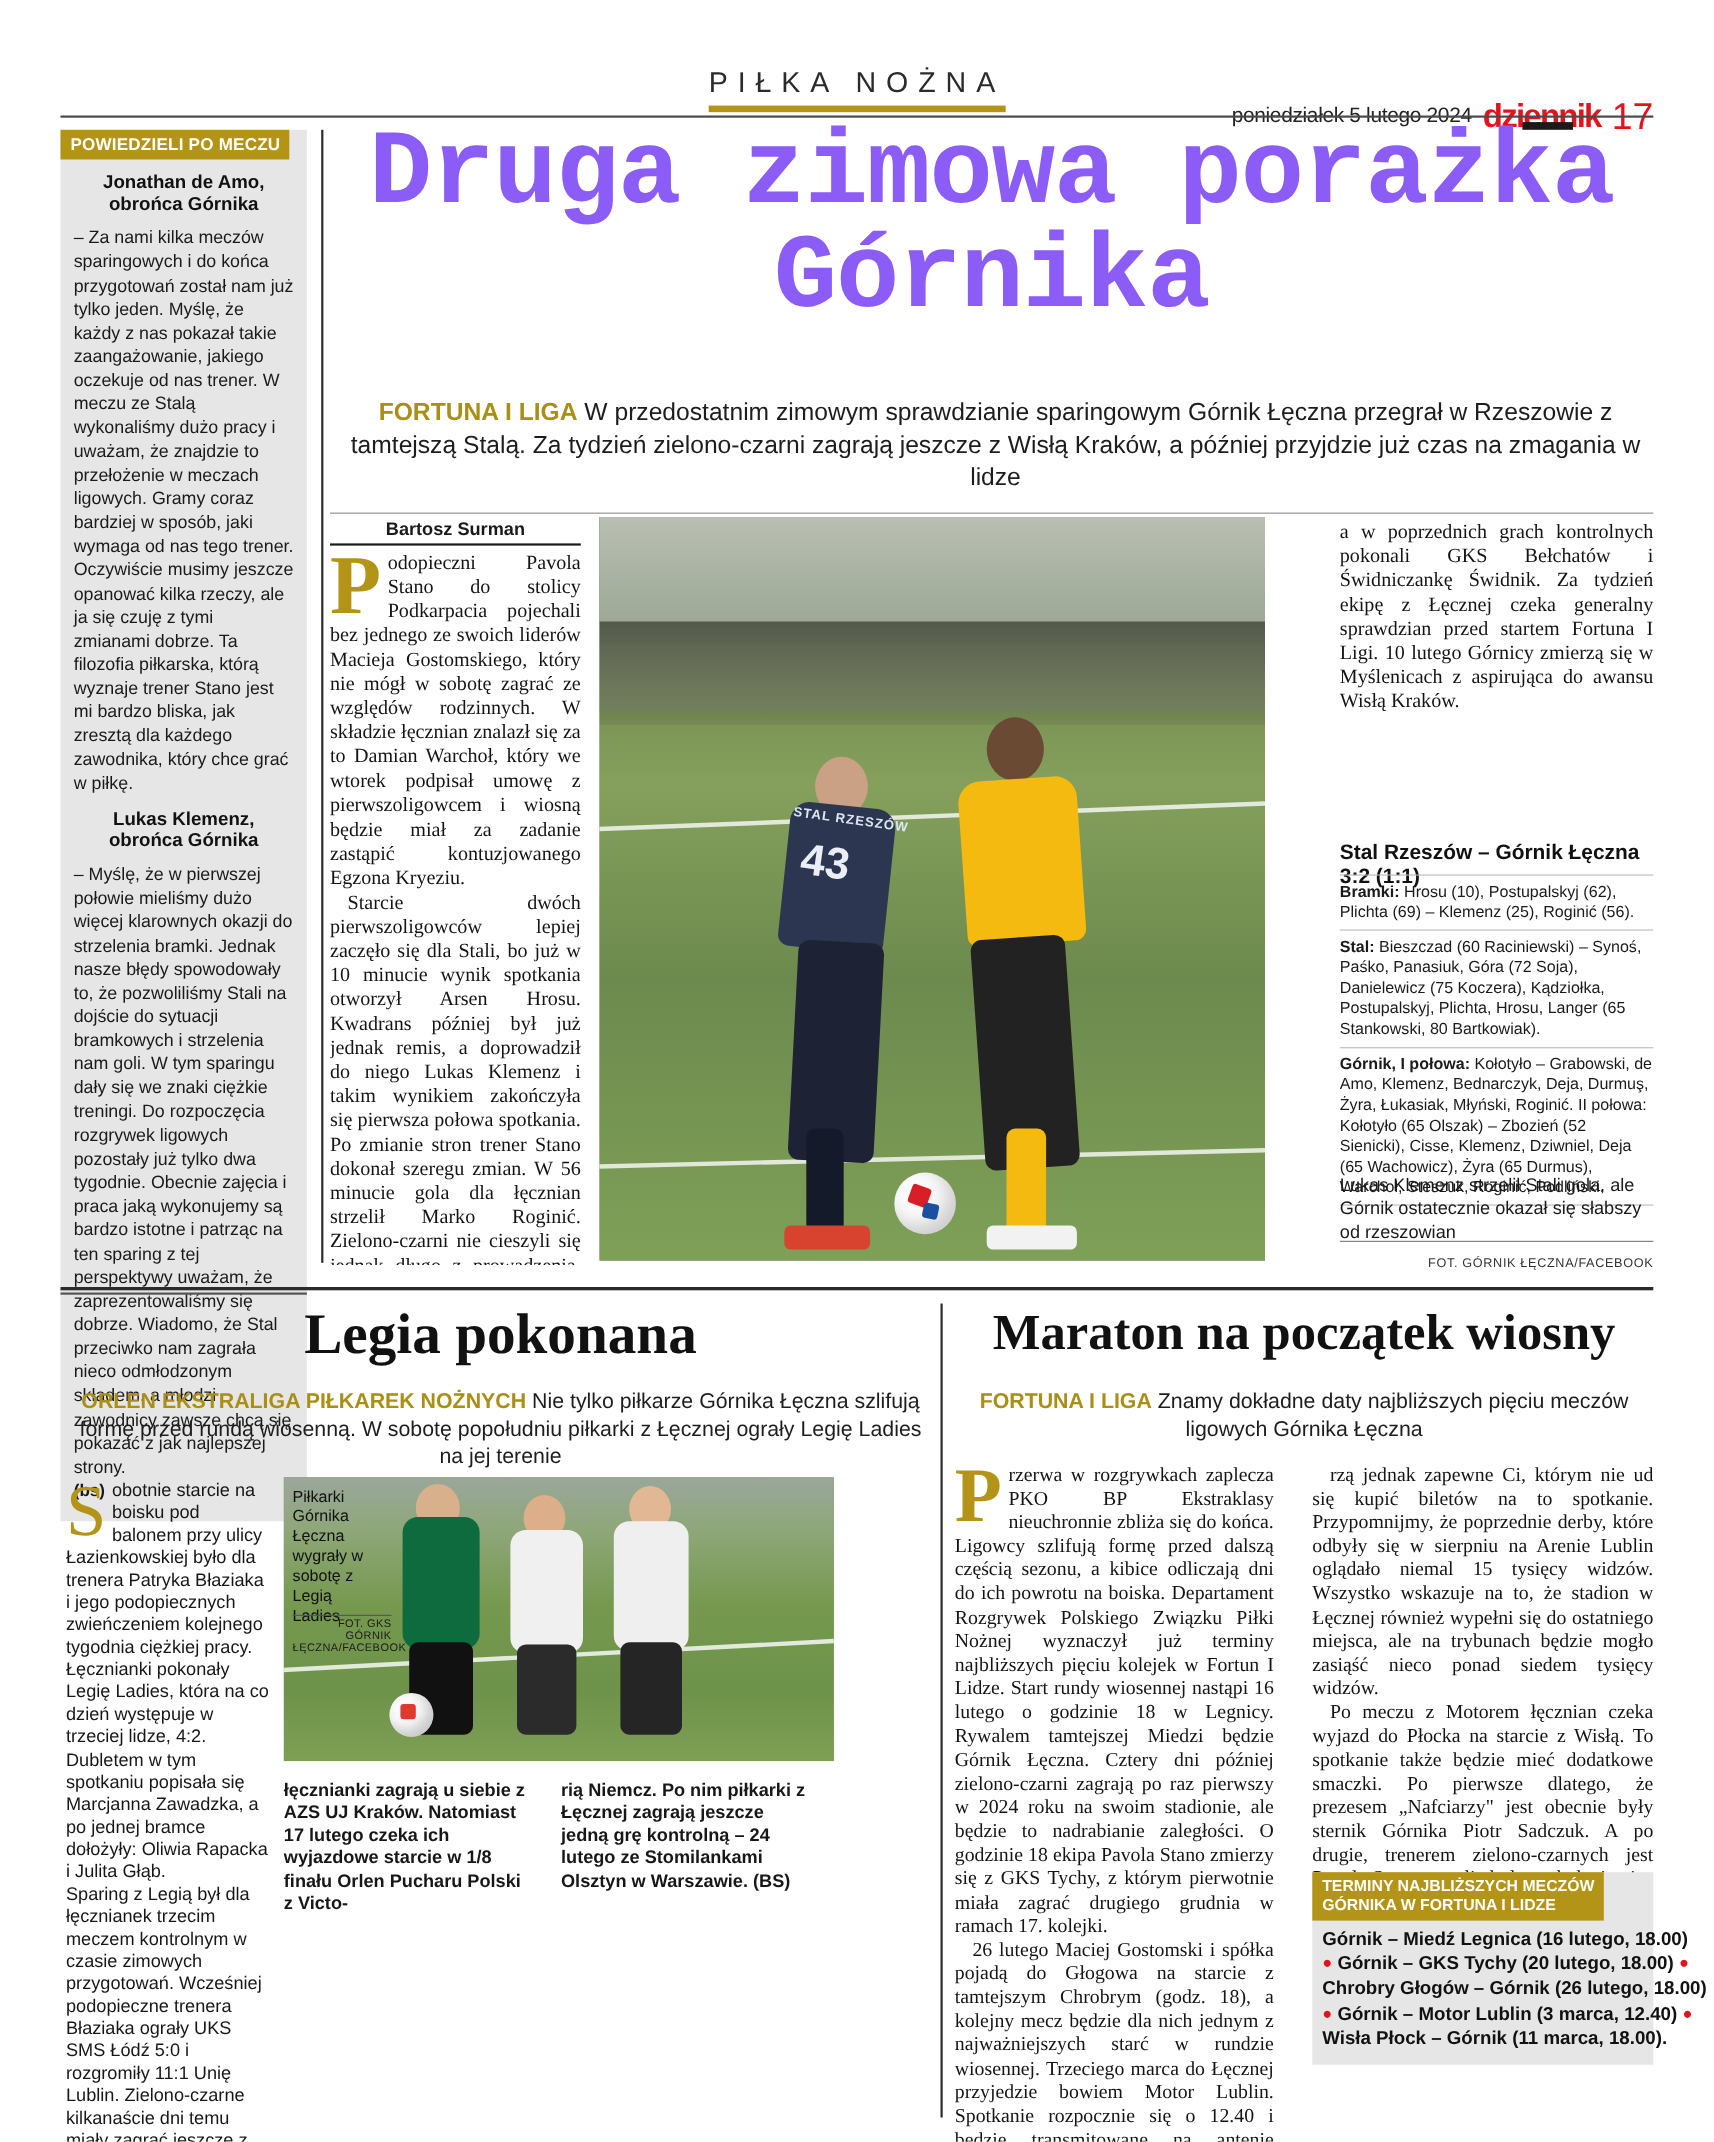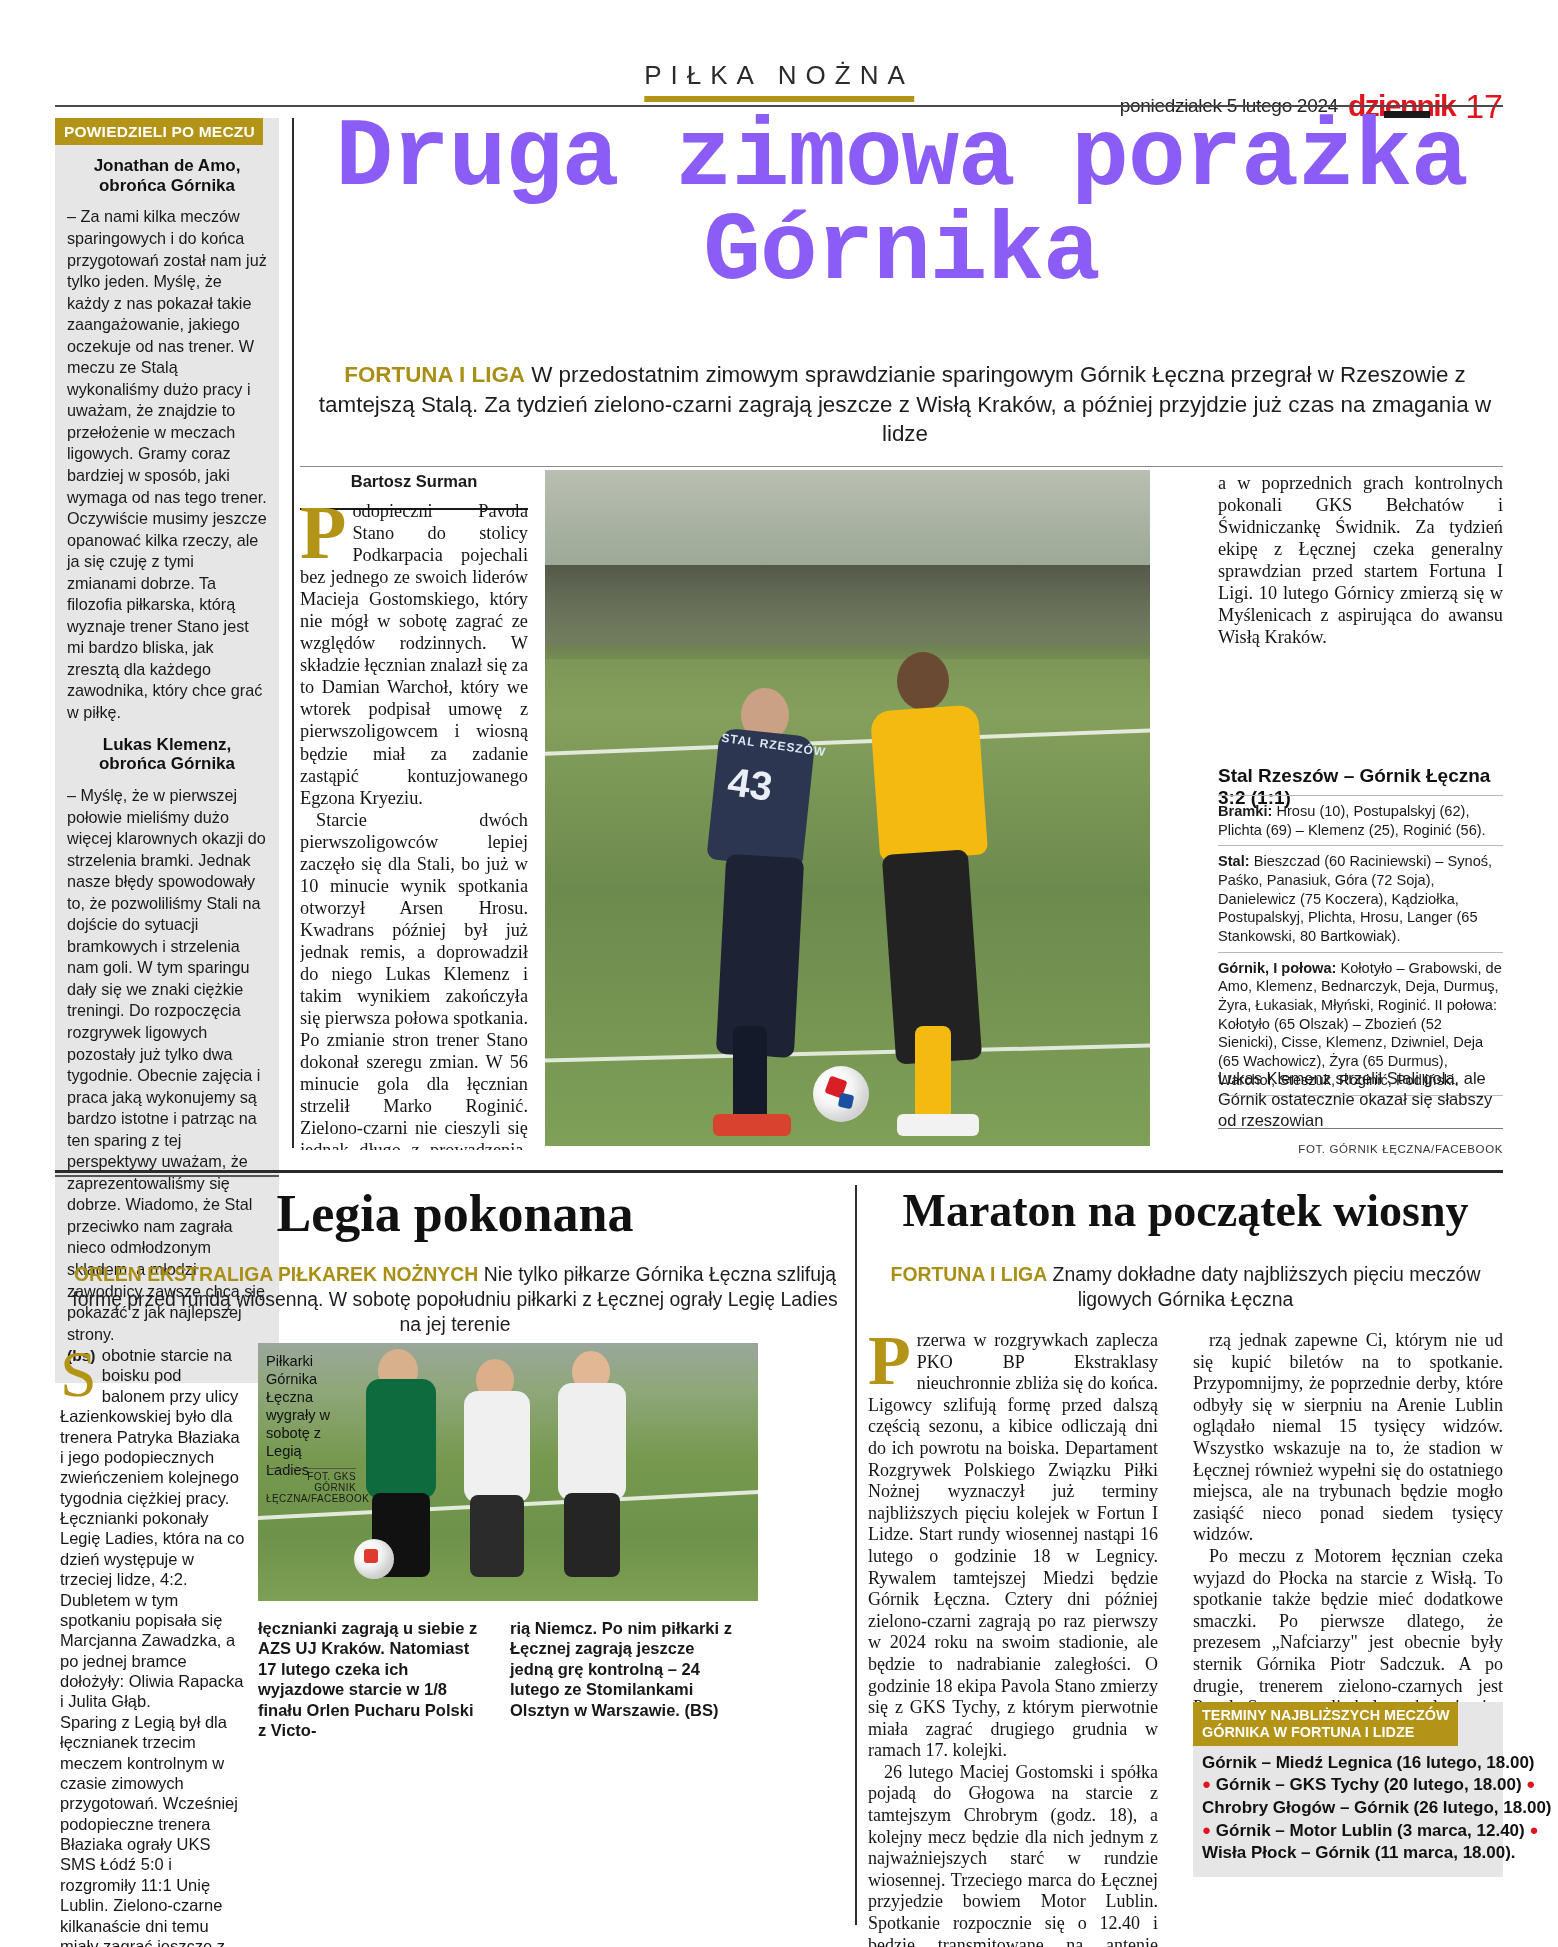--- a/index.html
+++ b/index.html
@@ -90,21 +90,21 @@
     text-align:center; font-size:22.4px; line-height:1.32; color:#1d1d1d;
   }
   .lead b{color:#a98f16; font-weight:700;}
 
   .rule-under-lead{position:absolute; left:300px; top:466px; width:1203px; height:1px; background:#8a8a8a;}
 
   
   .byline{
     position:absolute; left:300px; top:472px; width:228px;
     text-align:center; font-size:16.5px; font-weight:700; color:#1a1a1a;
-    padding-bottom:17px; border-bottom:2px solid #1a1a1a;
+    padding-bottom:3px; border-bottom:2px solid #1a1a1a;
   }
   .col-main{
     position:absolute; left:300px; top:500px; width:228px; height:650px;
     font-family:"Liberation Serif", serif;
     font-size:18.3px; line-height:1.205; text-align:justify; color:#141414;
     overflow:hidden;
   }
   .col-main p{margin:0; text-indent:16px;}
   .col-main p.first{text-indent:0;}
   .dropcap{

